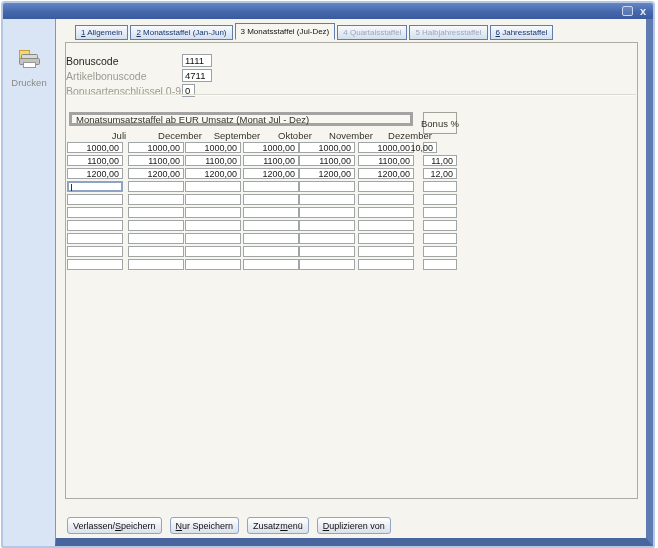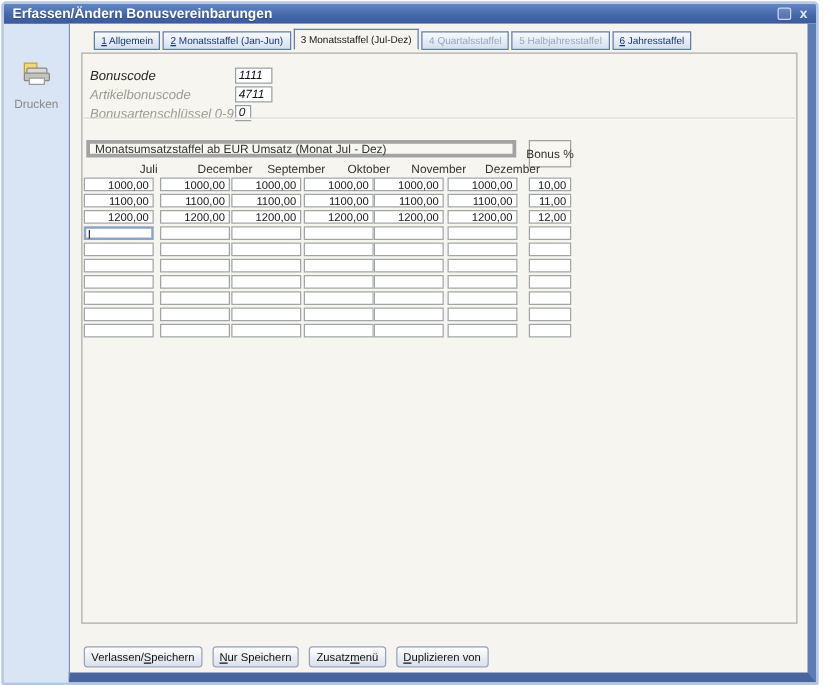--- a/index.html
+++ b/index.html
@@ -36,21 +36,21 @@
   .tab.active { background:#f6f5ef; border-bottom-color:#f6f5ef; color:#141414; padding-top:3px; padding-bottom:3px; }
   .tab.disabled { color:#9aa6ba; }
   .mn { text-decoration:underline; }
 
   
   .groupbox { position:absolute; left:9px; top:23px; width:571px; height:455px;
               border:1px solid #adaca3; background:#f6f5ef; }
   .divider { position:absolute; left:1px; right:1px; top:51px; height:1px; background:#dcdbd2; border-bottom:1px solid #fcfbf7; }
 
   
-  .field-row { position:absolute; left:6px; height:13px; display:flex; align-items:center;font-style:italic; }
+  .field-row { position:absolute; left:0; height:13px; display:flex; align-items:center; }
   .field-label { font-size:10.5px; color:#26261f; width:116px; white-space:nowrap; }
   .field-label.disabled { color:#9c9b92; }
   .field-box { background:#ffffff; border:1px solid #99a0a6; height:13px; box-sizing:border-box;
                font-size:9.5px; color:#111; display:flex; align-items:center; padding:0 2px; }
   .field-box.wide { width:30px; }
   .field-box.small { width:13px; }
 
   
   .hdr-bar { position:absolute; left:3px; top:69px; width:344px; height:14px; box-sizing:border-box;
              border:3px solid #a3a3a3; background:#f8f7f1; font-size:9.5px; color:#33332c;
@@ -77,21 +77,20 @@
   .btn { height:17px; box-sizing:border-box; padding:0 5px; font-size:9px; color:#101010;
          background:linear-gradient(180deg,#ffffff,#e9edf3 55%,#dbe1eb);
          border:1px solid #93a3c2; border-radius:3px; display:flex; align-items:center; white-space:nowrap; }
 </style>
 </head>
 <body>
 
 <div class="window">
 
   <div class="titlebar">
-    <span class="title">Erfassen/Ändern Bonusvereinbarungen</span>
     <span class="win-controls">
       <span class="winbtn-restore"></span>
       <span class="winbtn-close">x</span>
     </span>
   </div>
 
   <div class="client">
 
     <div class="sidebar">
       <div class="print-tool">
@@ -145,21 +144,21 @@
             <div class="colhead" style="left: 292px;">Dezember</div>
           </div>
         <div class="rows" id="rows">
             <div class="trow">
               <div class="cell" style="left: 1px; width: 56px;">1000,00</div>
               <div class="cell" style="left: 62px; width: 56px;">1000,00</div>
               <div class="cell" style="left: 119px; width: 56px;">1000,00</div>
               <div class="cell" style="left: 177px; width: 56px;">1000,00</div>
               <div class="cell" style="left: 233px; width: 56px;">1000,00</div>
               <div class="cell" style="left: 292px; width: 56px;">1000,00</div>
-              <div class="cell" style="left: 357px; width: 34px;">10,00</div>
+              <div class="cell" style="left: 357px; width: 14px;">10,00</div>
             </div>
             <div class="trow">
               <div class="cell" style="left: 1px; width: 56px;">1100,00</div>
               <div class="cell" style="left: 62px; width: 56px;">1100,00</div>
               <div class="cell" style="left: 119px; width: 56px;">1100,00</div>
               <div class="cell" style="left: 177px; width: 56px;">1100,00</div>
               <div class="cell" style="left: 233px; width: 56px;">1100,00</div>
               <div class="cell" style="left: 292px; width: 56px;">1100,00</div>
               <div class="cell" style="left: 357px; width: 34px;">11,00</div>
             </div>

